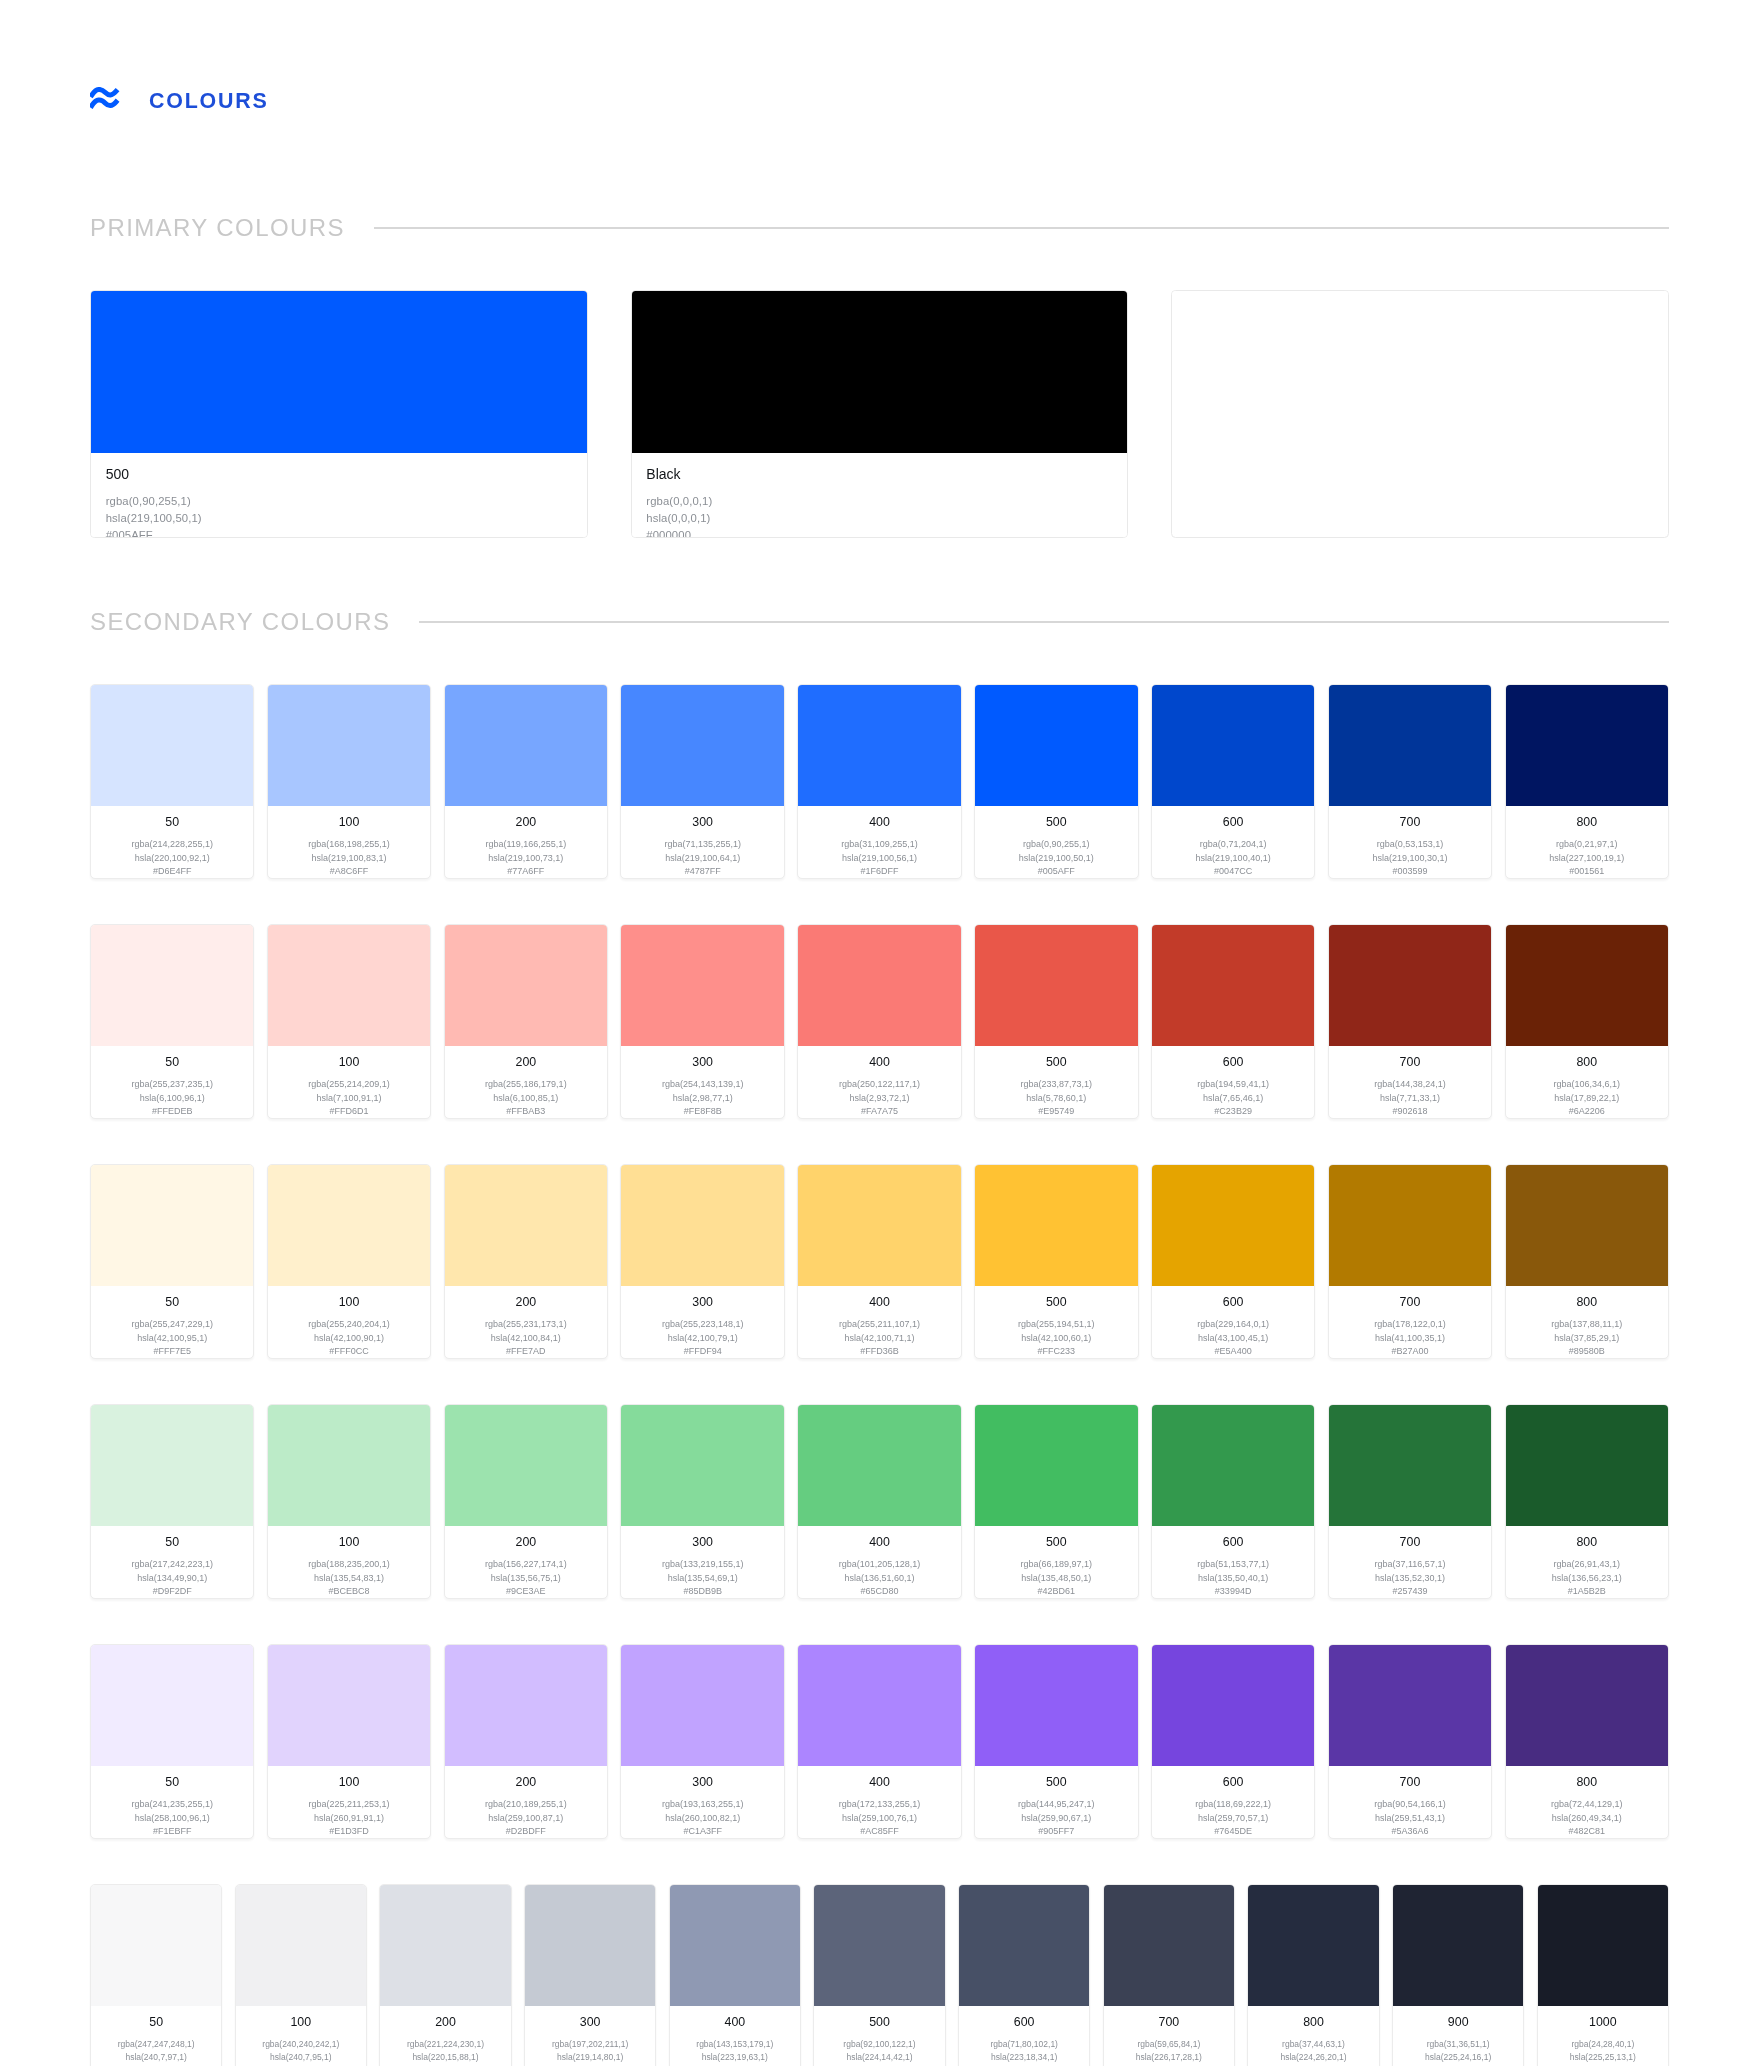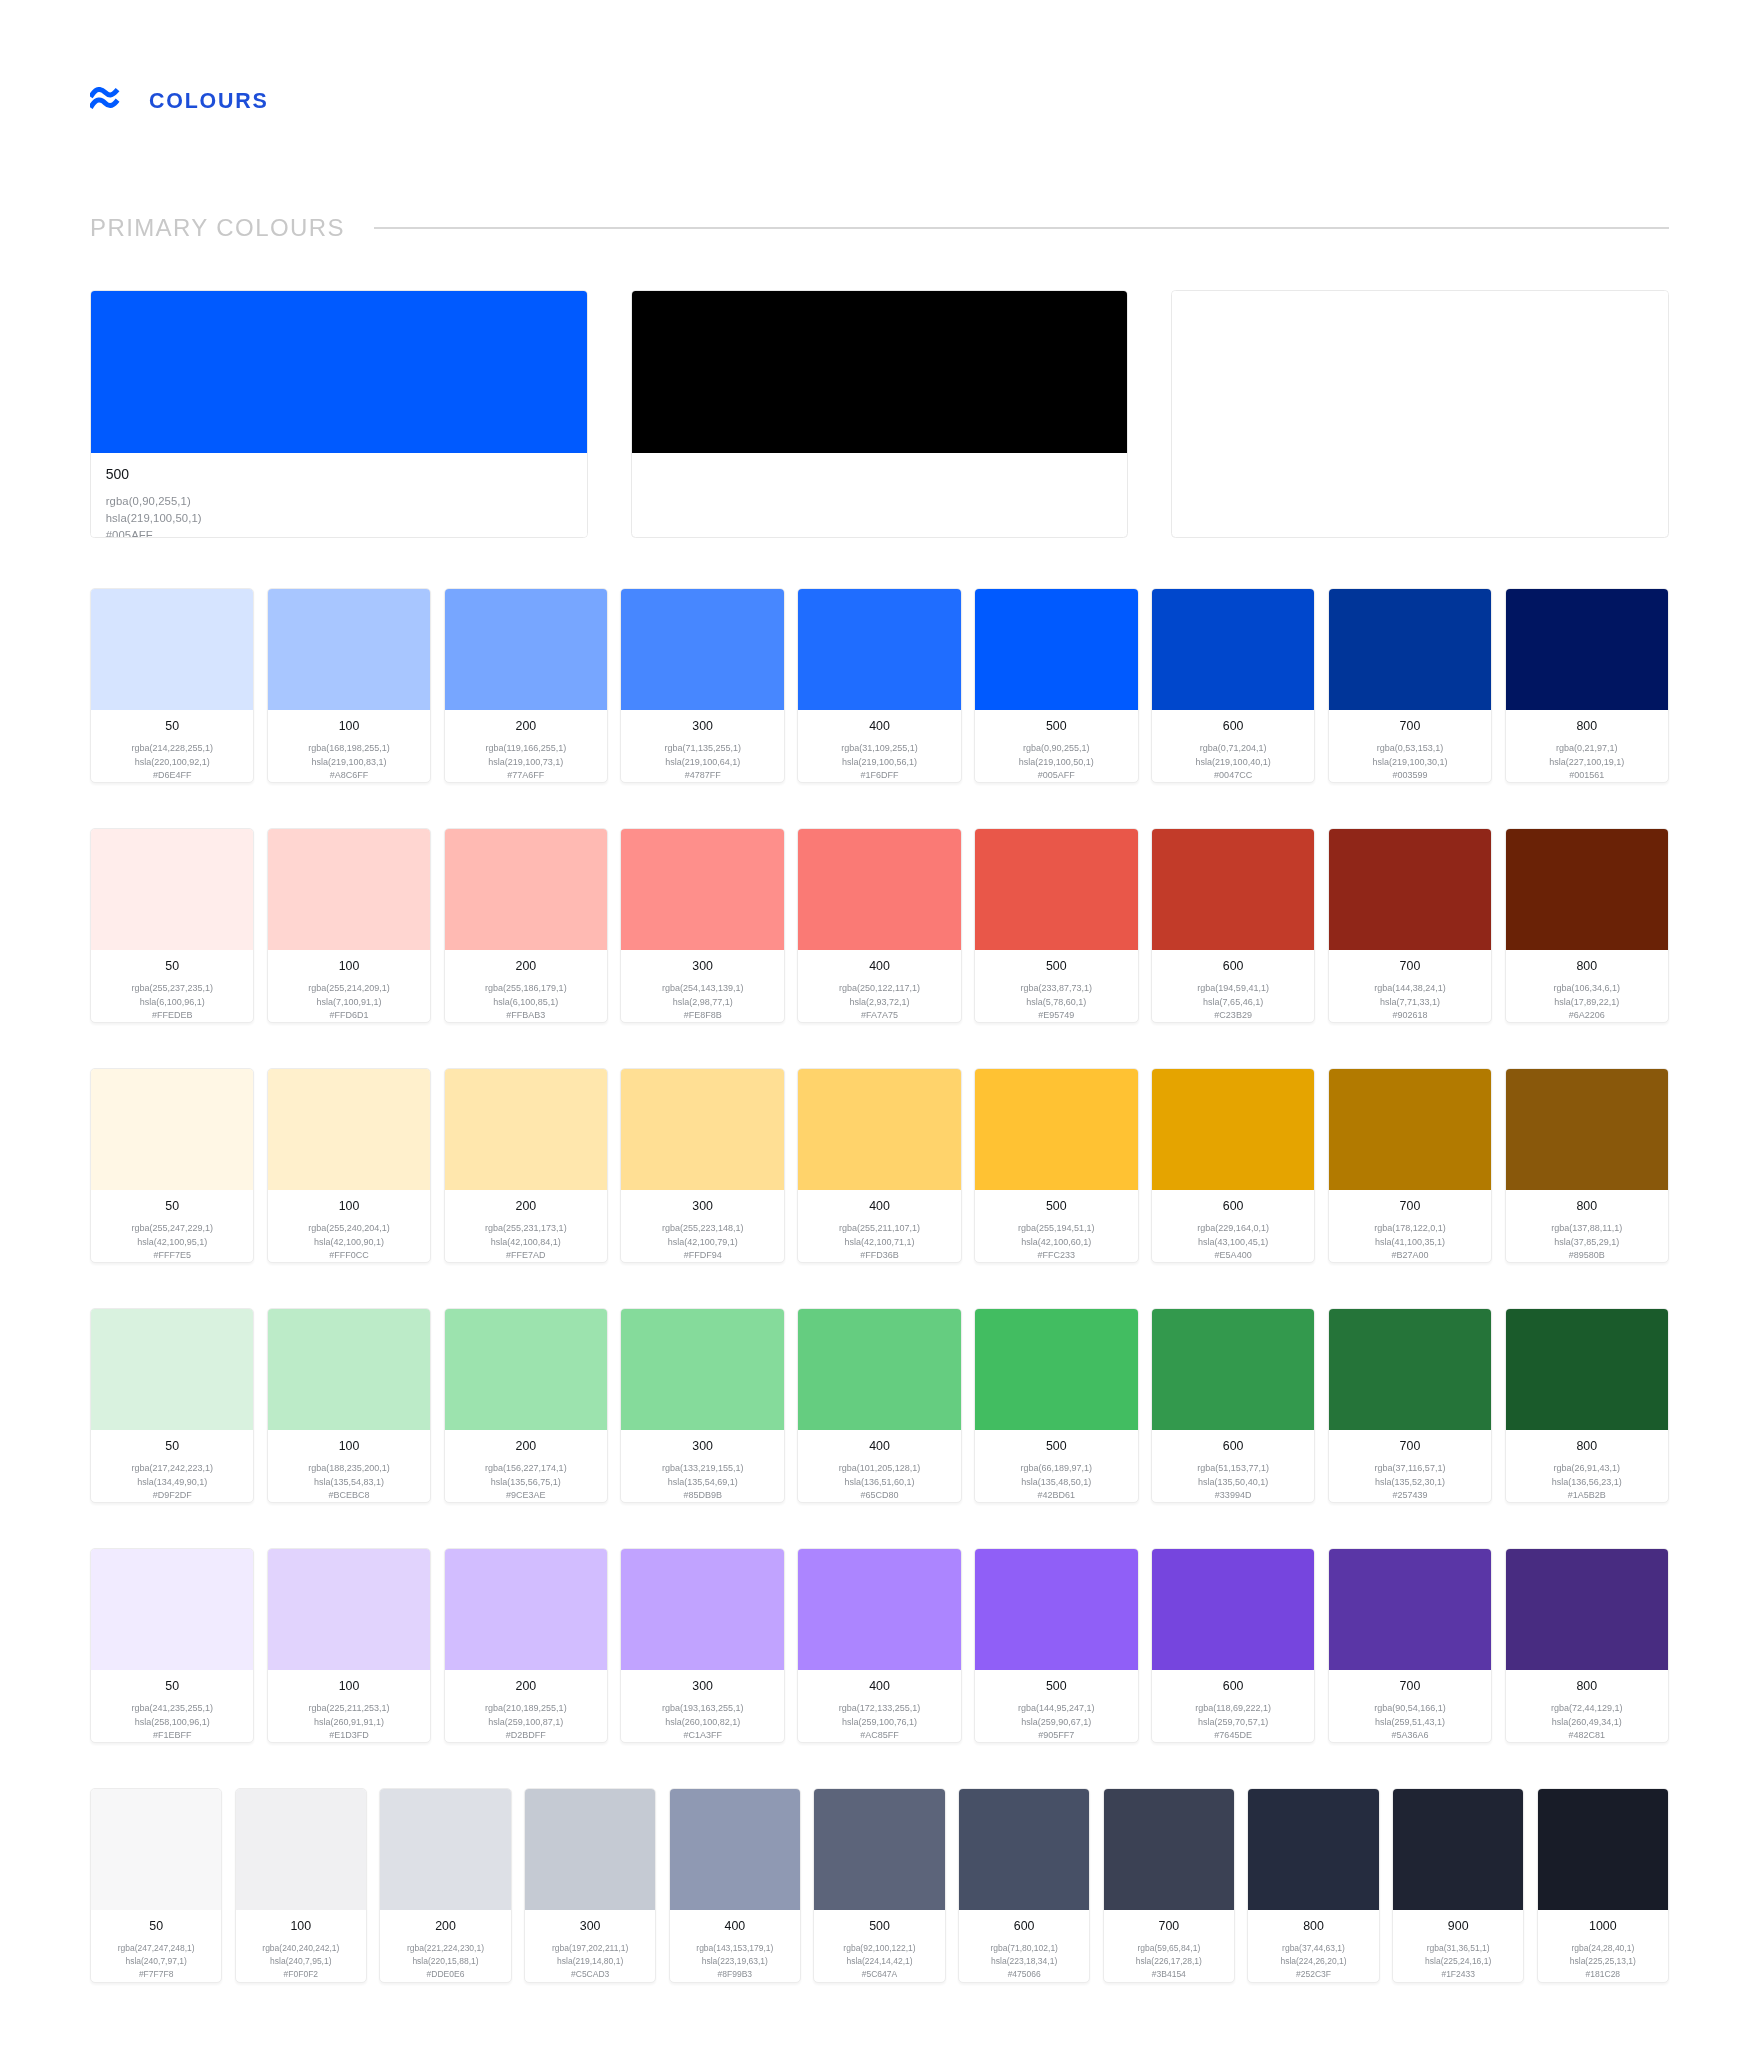--- a/index.html
+++ b/index.html
@@ -168,26 +168,36 @@
         <div class="primary-swatch" style="background: rgb(0, 90, 255);"></div>
         <div class="primary-meta">
           <div class="primary-name">500</div>
           <div class="primary-line">rgba(0,90,255,1)</div>
           <div class="primary-line">hsla(219,100,50,1)</div>
           <div class="primary-line">#005AFF</div>
         </div>
       </div>
       <div class="primary-card">
         <div class="primary-swatch" style="background: rgb(0, 0, 0);"></div>
+        <div class="primary-meta">
+          <div class="primary-name">Black</div>
+          <div class="primary-line">rgba(0,0,0,1)</div>
+          <div class="primary-line">hsla(0,0,0,1)</div>
+          <div class="primary-line">#000000</div>
+        </div>
       </div>
       <div class="primary-card">
         <div class="primary-swatch" style="background: rgb(255, 255, 255);"></div>
       </div>
     </div>
 
+  <div class="section-head">
+    <div class="section-title">SECONDARY COLOURS</div>
+    <div class="section-rule"></div>
+  </div>
 
   <div id="secondary-container">
       <div class="sec-row cols-9 first">
         <div class="sec-card">
           <div class="sec-swatch" style="background: rgb(214, 228, 255);"></div>
           <div class="sec-meta">
             <div class="sec-name">50</div>
             <div class="sec-line">rgba(214,228,255,1)</div>
             <div class="sec-line">hsla(220,100,92,1)</div>
             <div class="sec-line">#D6E4FF</div>

